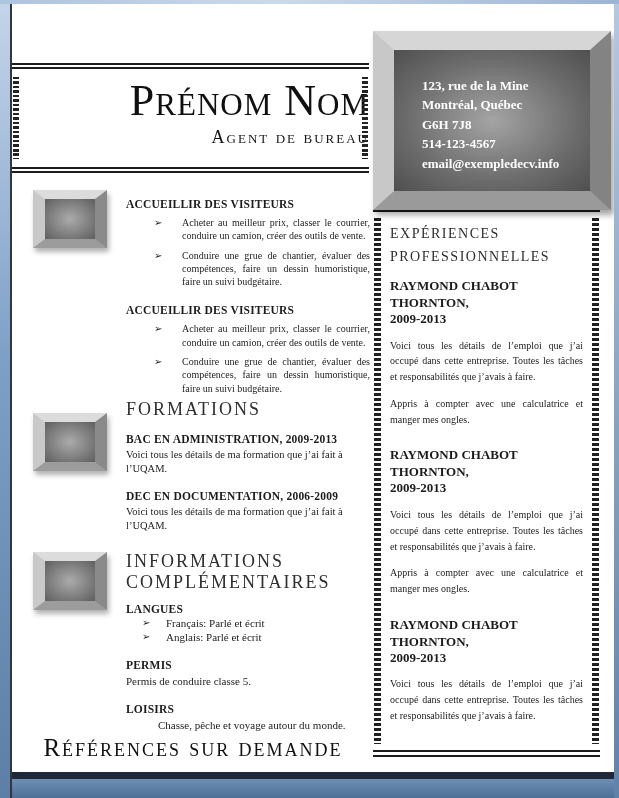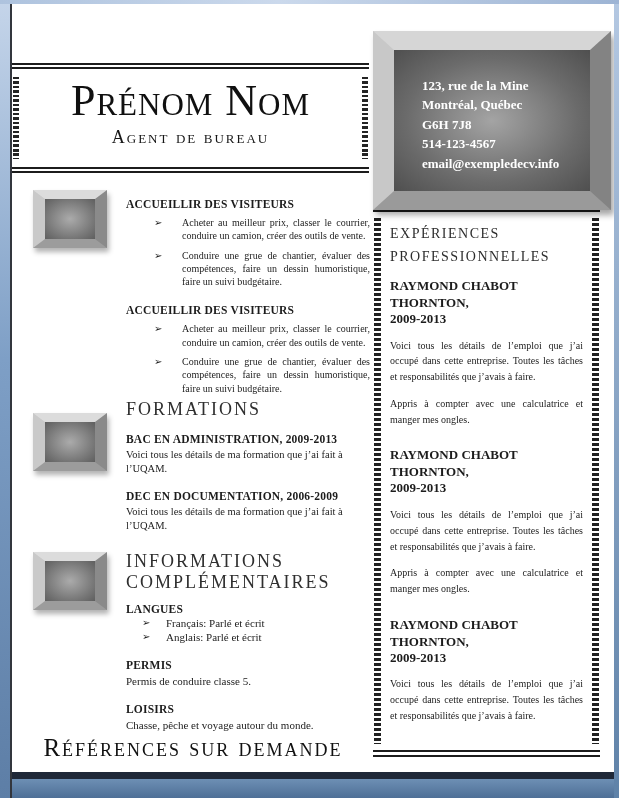--- a/index.html
+++ b/index.html
@@ -17,21 +17,21 @@
   .frame-right{position:absolute;top:0;right:0;bottom:0;width:5px;
     background:linear-gradient(to bottom,#b4c8e2,#5f82a8);z-index:5;}
   .frame-bottom{position:absolute;bottom:0;left:0;right:0;height:19px;
     background:linear-gradient(to bottom,#6d8fb4,#4e6f96);
     border-top:7px solid #1f2838;z-index:4;}
 
   
   .name-block{
     position:absolute; left:12px; top:63px; width:357px; height:110px;
     box-sizing:border-box; border-top:6px double #1c1c1c; border-bottom:6px double #1c1c1c;
-    text-align:center; padding-top:9px;
+    text-align:right; padding-top:9px;
   }
   .dotted-sides::before,.dotted-sides::after{
     content:""; position:absolute; top:8px; bottom:8px; width:6px;
     background:repeating-linear-gradient(to bottom,#242424 0 2.5px,transparent 2.5px 4.5px);
   }
   .dotted-sides::before{left:1px;}
   .dotted-sides::after{right:1px;}
   .person-name{font-size:44px; line-height:1.05; font-variant:small-caps;
     letter-spacing:1px; color:#101010;}
   .person-title{font-size:18px; font-variant:small-caps; letter-spacing:2px;
@@ -172,21 +172,21 @@
       <span class="bmark">➢</span>
       <span>Français: Parlé et écrit</span>
     </div>
     <div class="bullet-sm">
       <span class="bmark">➢</span>
       <span>Anglais: Parlé et écrit</span>
     </div>
     <div class="sub-title" style="margin-top:16px;">PERMIS</div>
     <div class="body-text" style="font-size:11px;">Permis de conduire classe 5.</div>
     <div class="sub-title" style="margin-top:14px;">LOISIRS</div>
-    <div class="body-text" style="font-size:11px;">Chasse, pêche et voyage autour du monde.</div>
+    <div class="body-text" style="font-size:11px;margin-left:32px;">Chasse, pêche et voyage autour du monde.</div>
   </div>
 
   <div class="references">Références sur demande</div>
 
   <div class="exp-box dotted-sides">
     <div class="exp-heading">Expériences professionnelles</div>
 
     <div class="entry">
       <div class="entry-title">RAYMOND CHABOT THORNTON,</div>
       <div class="entry-date">2009-2013</div>

